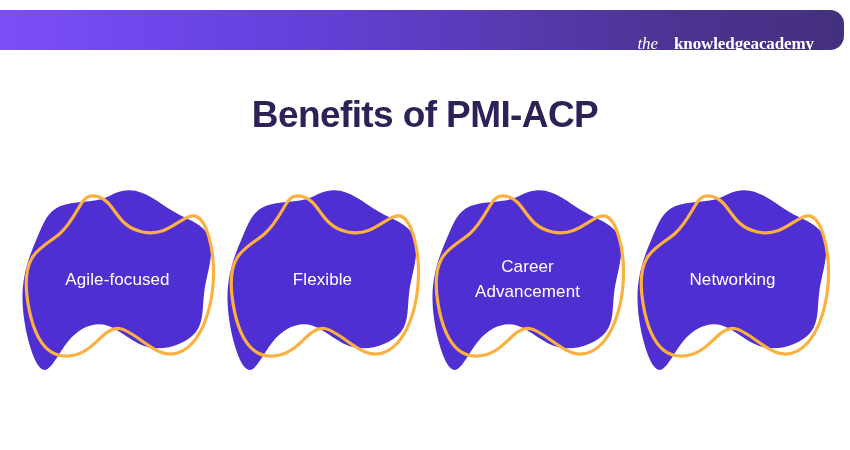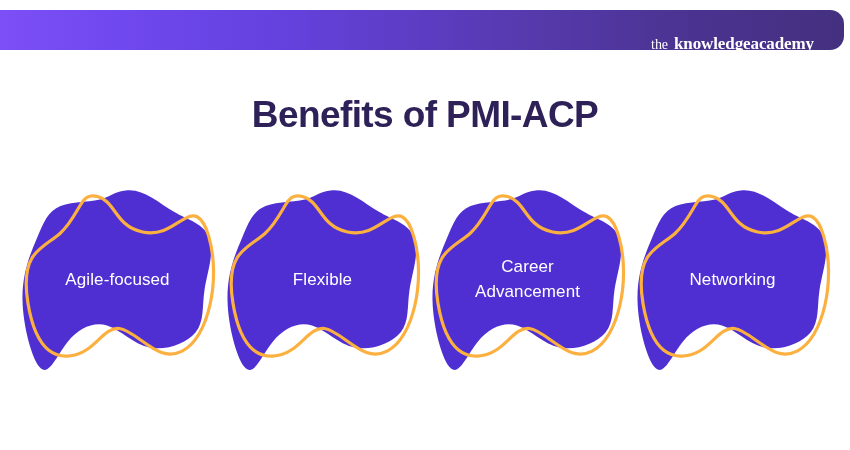--- a/index.html
+++ b/index.html
@@ -35,22 +35,23 @@
     font-family: "Liberation Serif", "DejaVu Serif", serif;
     font-size: 17px;
     letter-spacing: -0.1px;
     margin-right: 30px;
     white-space: nowrap;
     line-height: 1;
     display: flex;
     align-items: baseline;
   }
   #brand-logo .brand-the {
-    font-size: 14px;
-    margin-right: 6px;
+    font-style: italic;
+    font-size: 17px;
+    margin-right: 16px;
   }
   #brand-logo .brand-knowledge {
     font-weight: 700;
   }
   #brand-logo .brand-academy {
     font-weight: 700;
     margin-top: 27px;
   }
 
   

